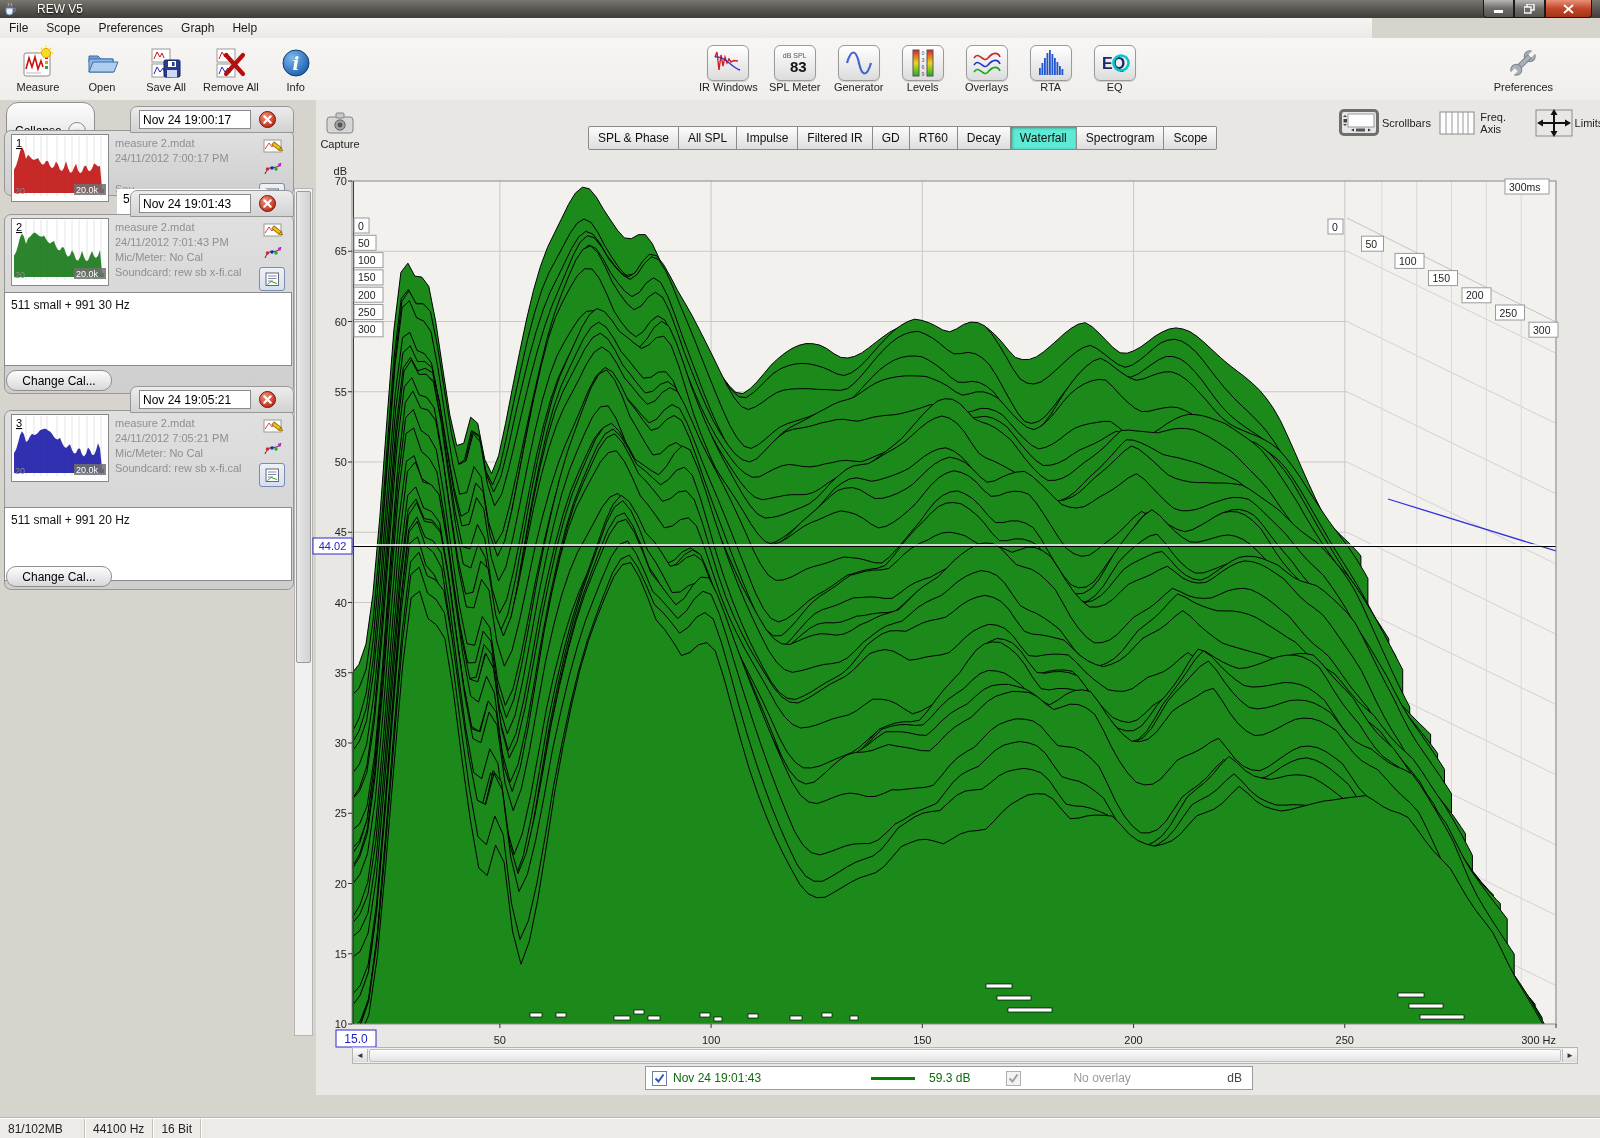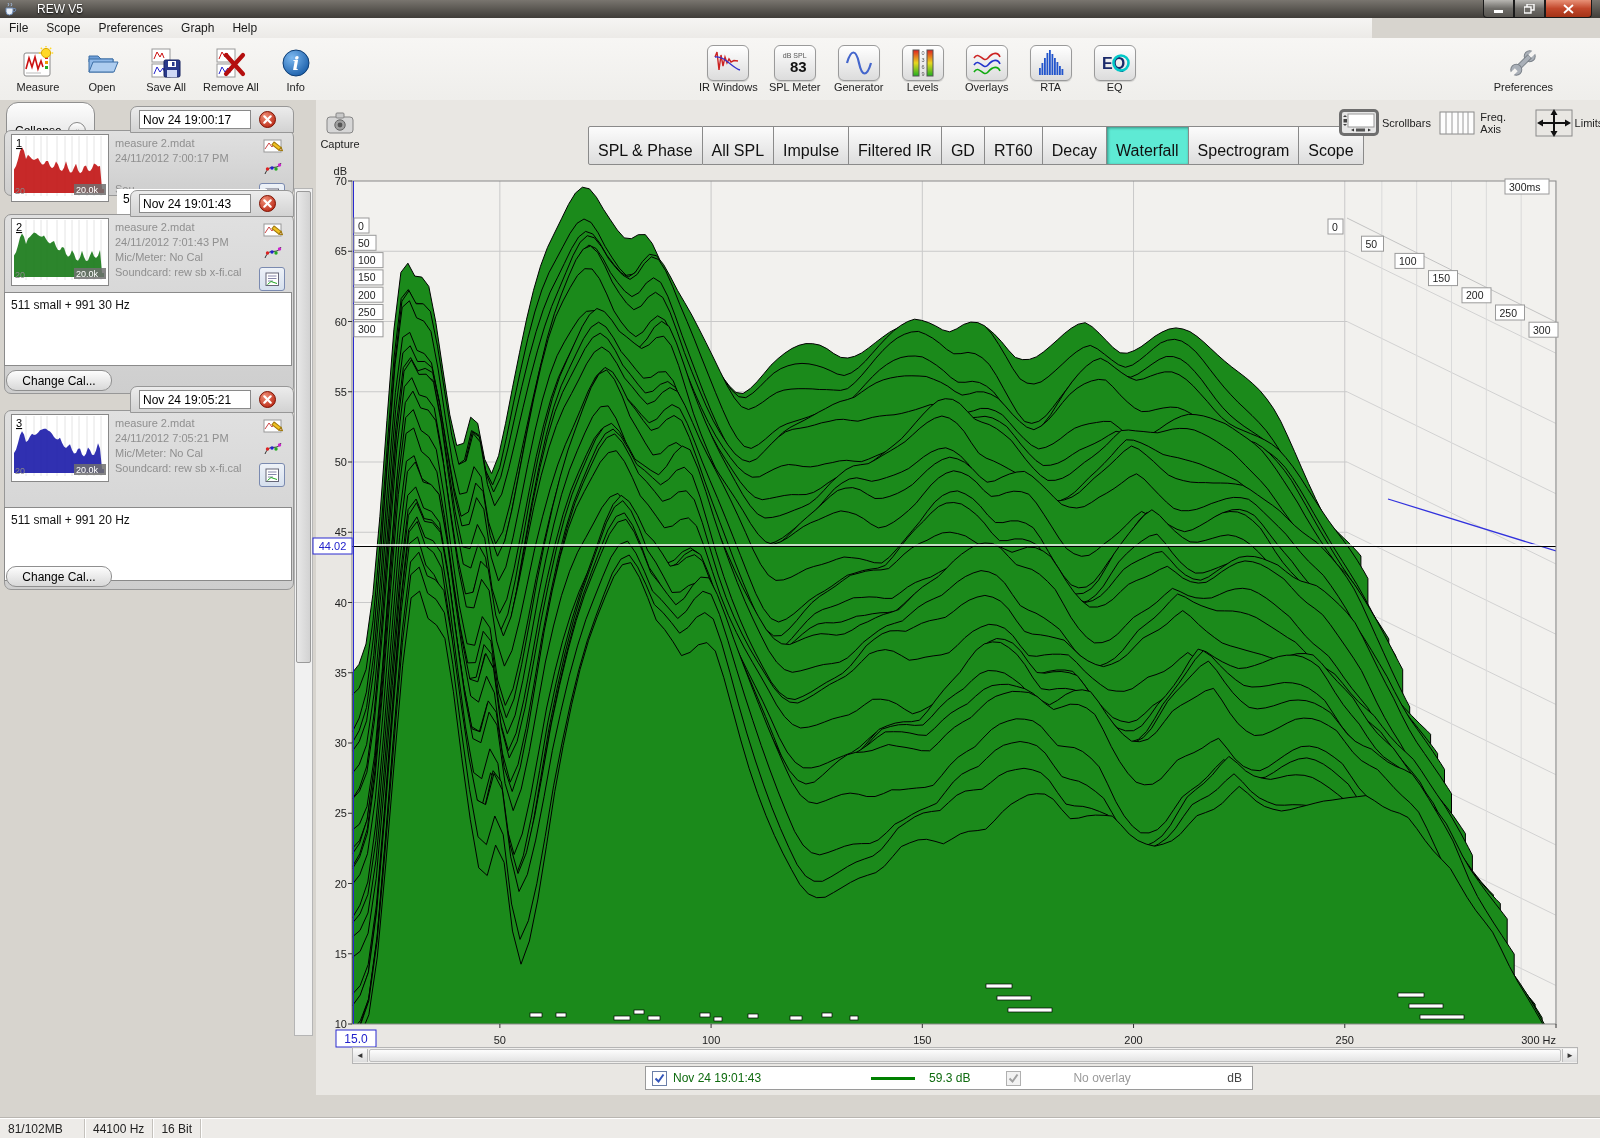--- a/index.html
+++ b/index.html
@@ -40,21 +40,21 @@
   .notesbtn{position:absolute;left:254px;width:24px;height:22px;border:1px solid #7a8ab0;border-radius:3px;background:linear-gradient(#eef2f8,#d6e0ee);display:flex;align-items:center;justify-content:center;}
   .mnotes{position:absolute;left:4px;width:274px;height:62px;background:#fff;border:1px solid #8a8a8a;font-size:12px;color:#111;padding:5px 6px;z-index:2;}
   .ccal{position:absolute;left:6px;width:106px;height:21px;border:1px solid #8f8f8f;border-radius:10px;background:linear-gradient(#fdfdfd,#d8d8d8);font-size:12px;font-family:inherit;z-index:2;}
   .m1note{position:absolute;left:112px;top:58px;width:138px;height:24px;background:#fff;font-size:12px;color:#000;padding:3px 6px;z-index:1;}
   #vscroll{position:absolute;left:294px;top:88px;width:17px;height:846px;background:#f1f1f1;border:1px solid #b5b5b5;}
   #vscroll-thumb{position:absolute;left:1px;top:2px;width:13px;height:470px;background:linear-gradient(90deg,#e8e8e8,#d2d2d2);border:1px solid #9a9a9a;border-radius:2px;}
   
   #grapharea{left:316px;top:100px;width:1284px;height:995px;background:#e9e7e3;}
   #capture-btn{position:absolute;left:318px;top:110px;width:44px;text-align:center;font-size:11px;color:#222;}
   #tabs{position:absolute;left:588px;top:126px;display:flex;}
-  .gtab{border:1px solid #8a8a8a;border-left:none;background:linear-gradient(#fcfcfc,#dddddd);padding:15px 9px 4px;font-size:16px;color:#111;white-space:nowrap;}
+  .gtab{border:1px solid #8a8a8a;border-left:none;background:linear-gradient(#fcfcfc,#dddddd);padding:4px 9px 4px;font-size:12px;color:#111;white-space:nowrap;}
   .gtab:first-child{border-left:1px solid #8a8a8a;border-radius:2px 0 0 2px;}
   .gtab:last-child{border-radius:0 2px 2px 0;}
   .gtab.active{background:#5eead4;box-shadow:inset 1px 1px 3px rgba(0,0,0,.4);}
   #right-buttons{position:absolute;left:1336px;top:106px;display:flex;gap:10px;}
   .rbtn{display:flex;flex-direction:row;align-items:center;font-size:11px;color:#222;min-width:50px;}
   .rbtn .ricon{height:34px;display:flex;align-items:center;justify-content:center;}
   #chart{left:0;top:0;width:1600px;height:1138px;pointer-events:none;}
   
   #hscroll{position:absolute;left:352px;top:1047px;width:1224px;height:15px;background:#f0efed;border:1px solid #b5b5b5;display:flex;align-items:center;}
   .harrow{width:14px;height:13px;display:flex;align-items:center;justify-content:center;font-size:8px;color:#333;background:linear-gradient(#fafafa,#ddd);border-right:1px solid #bbb;}

